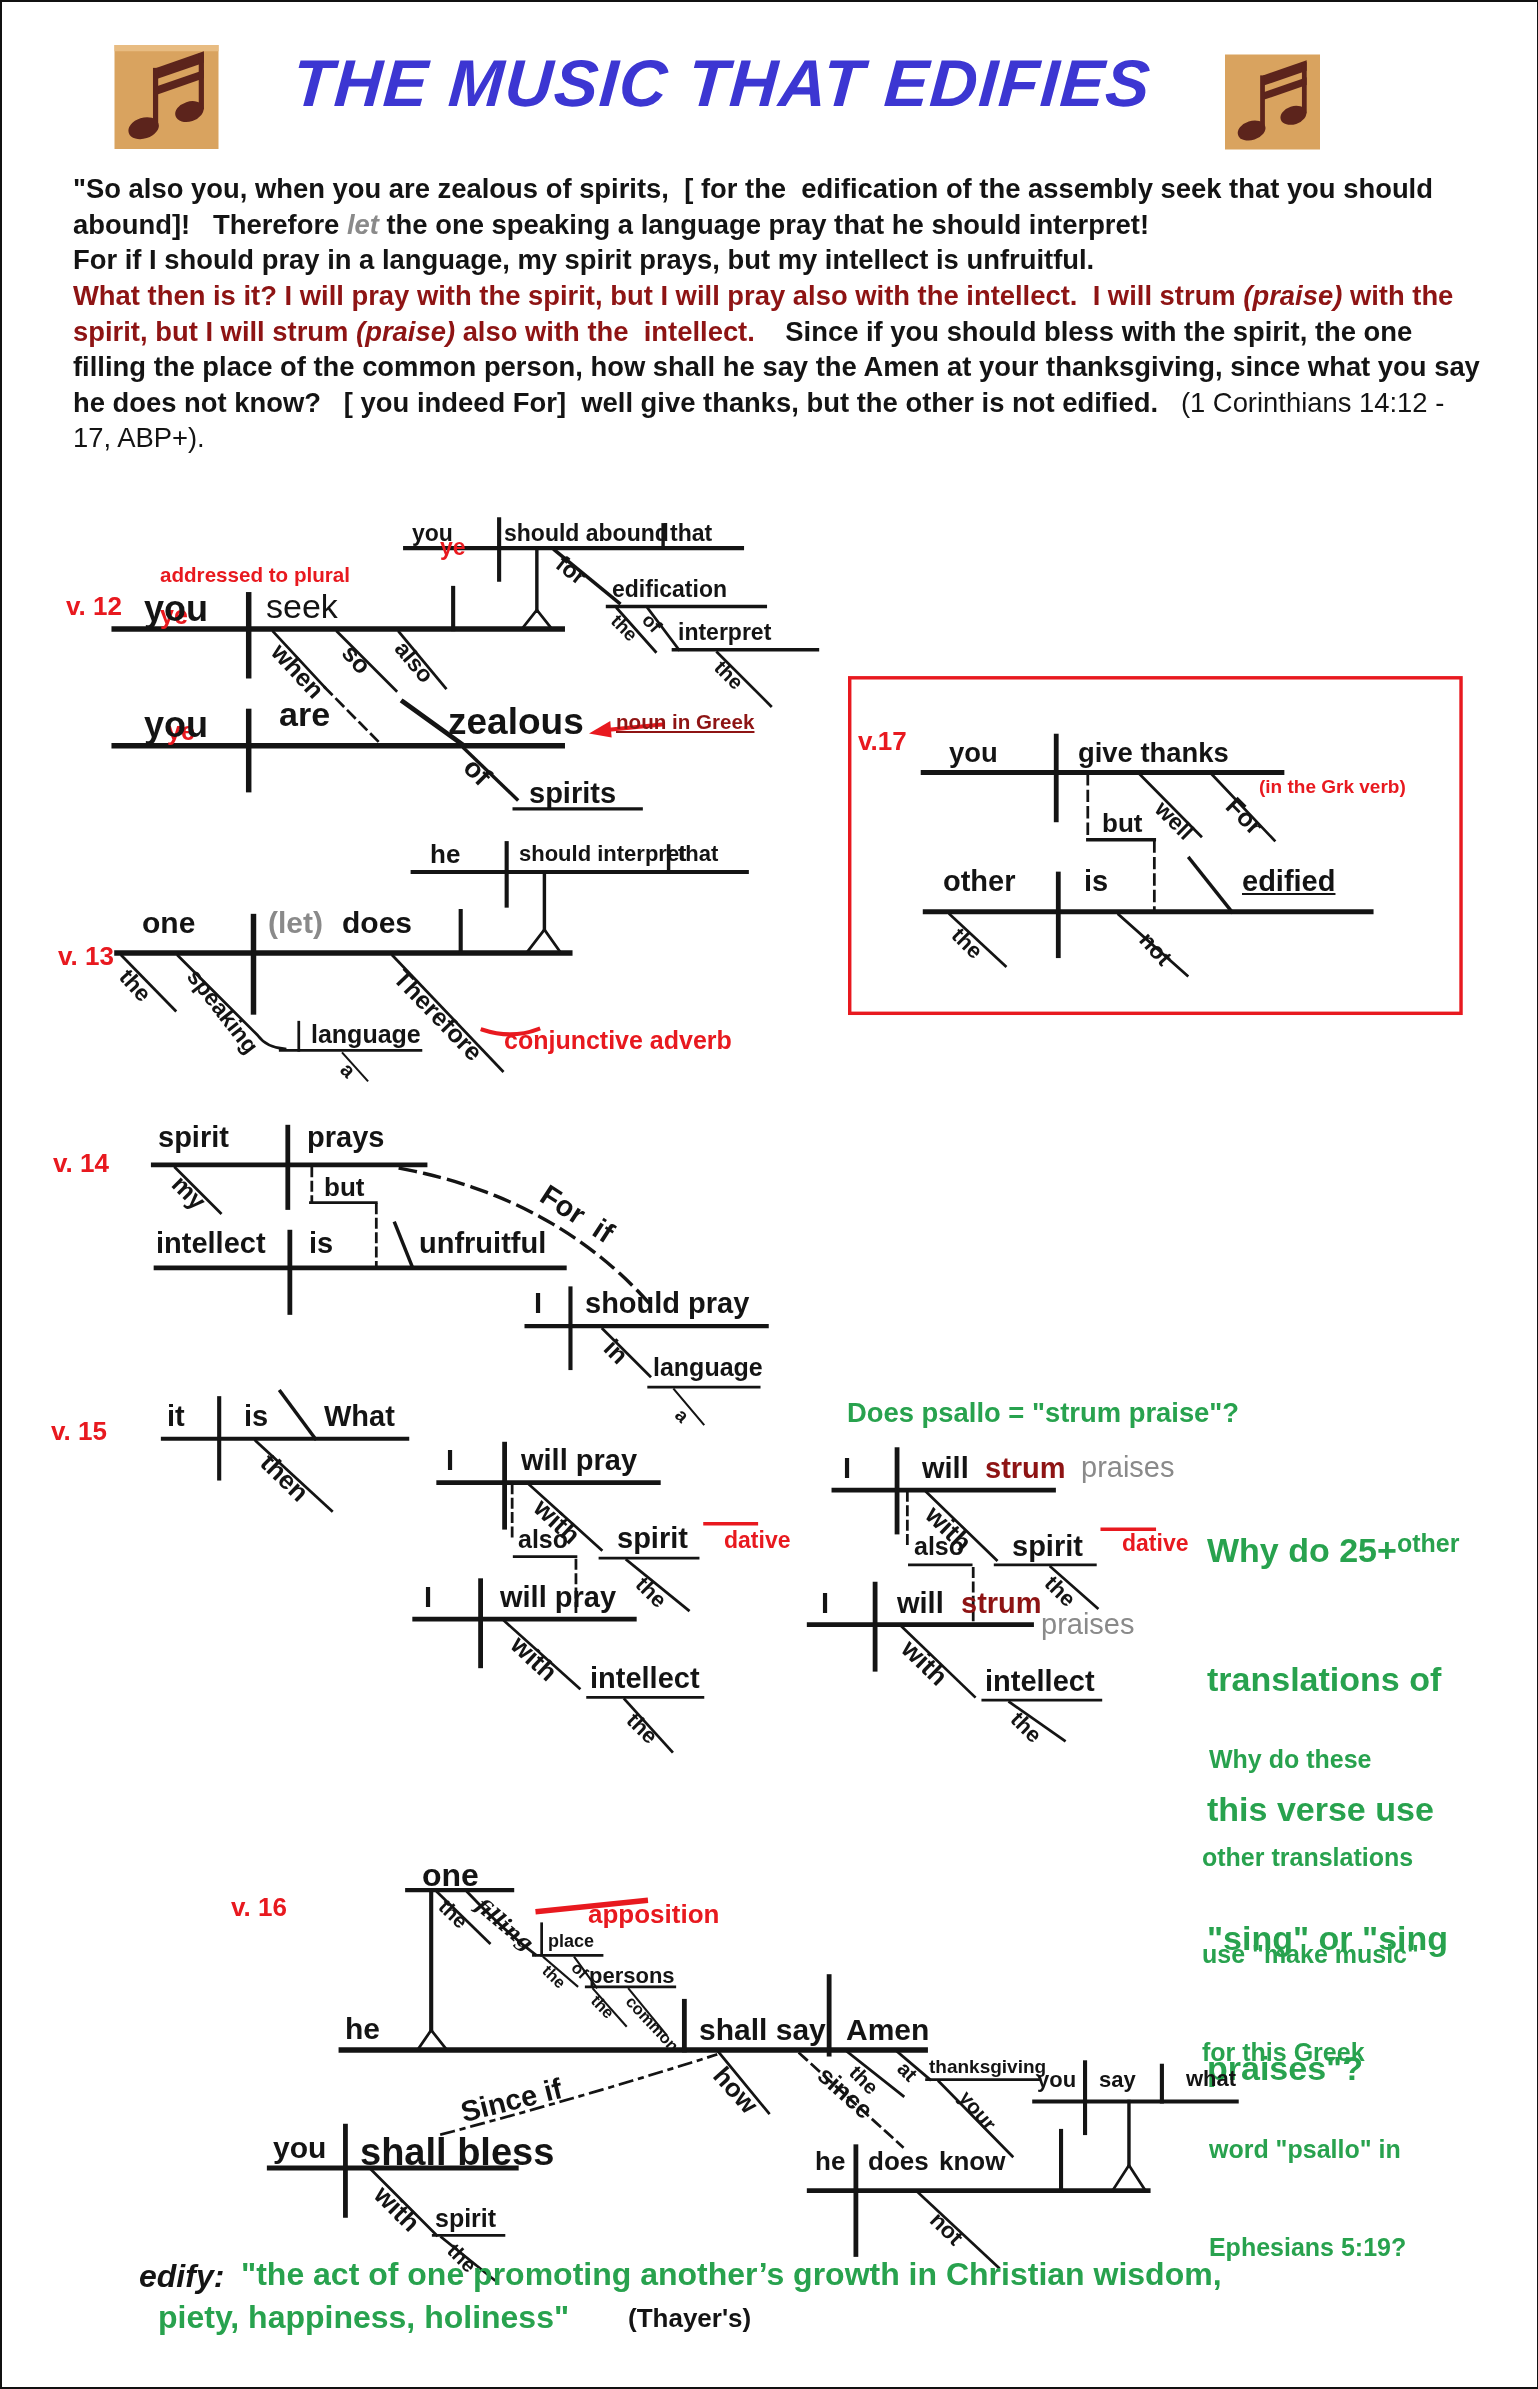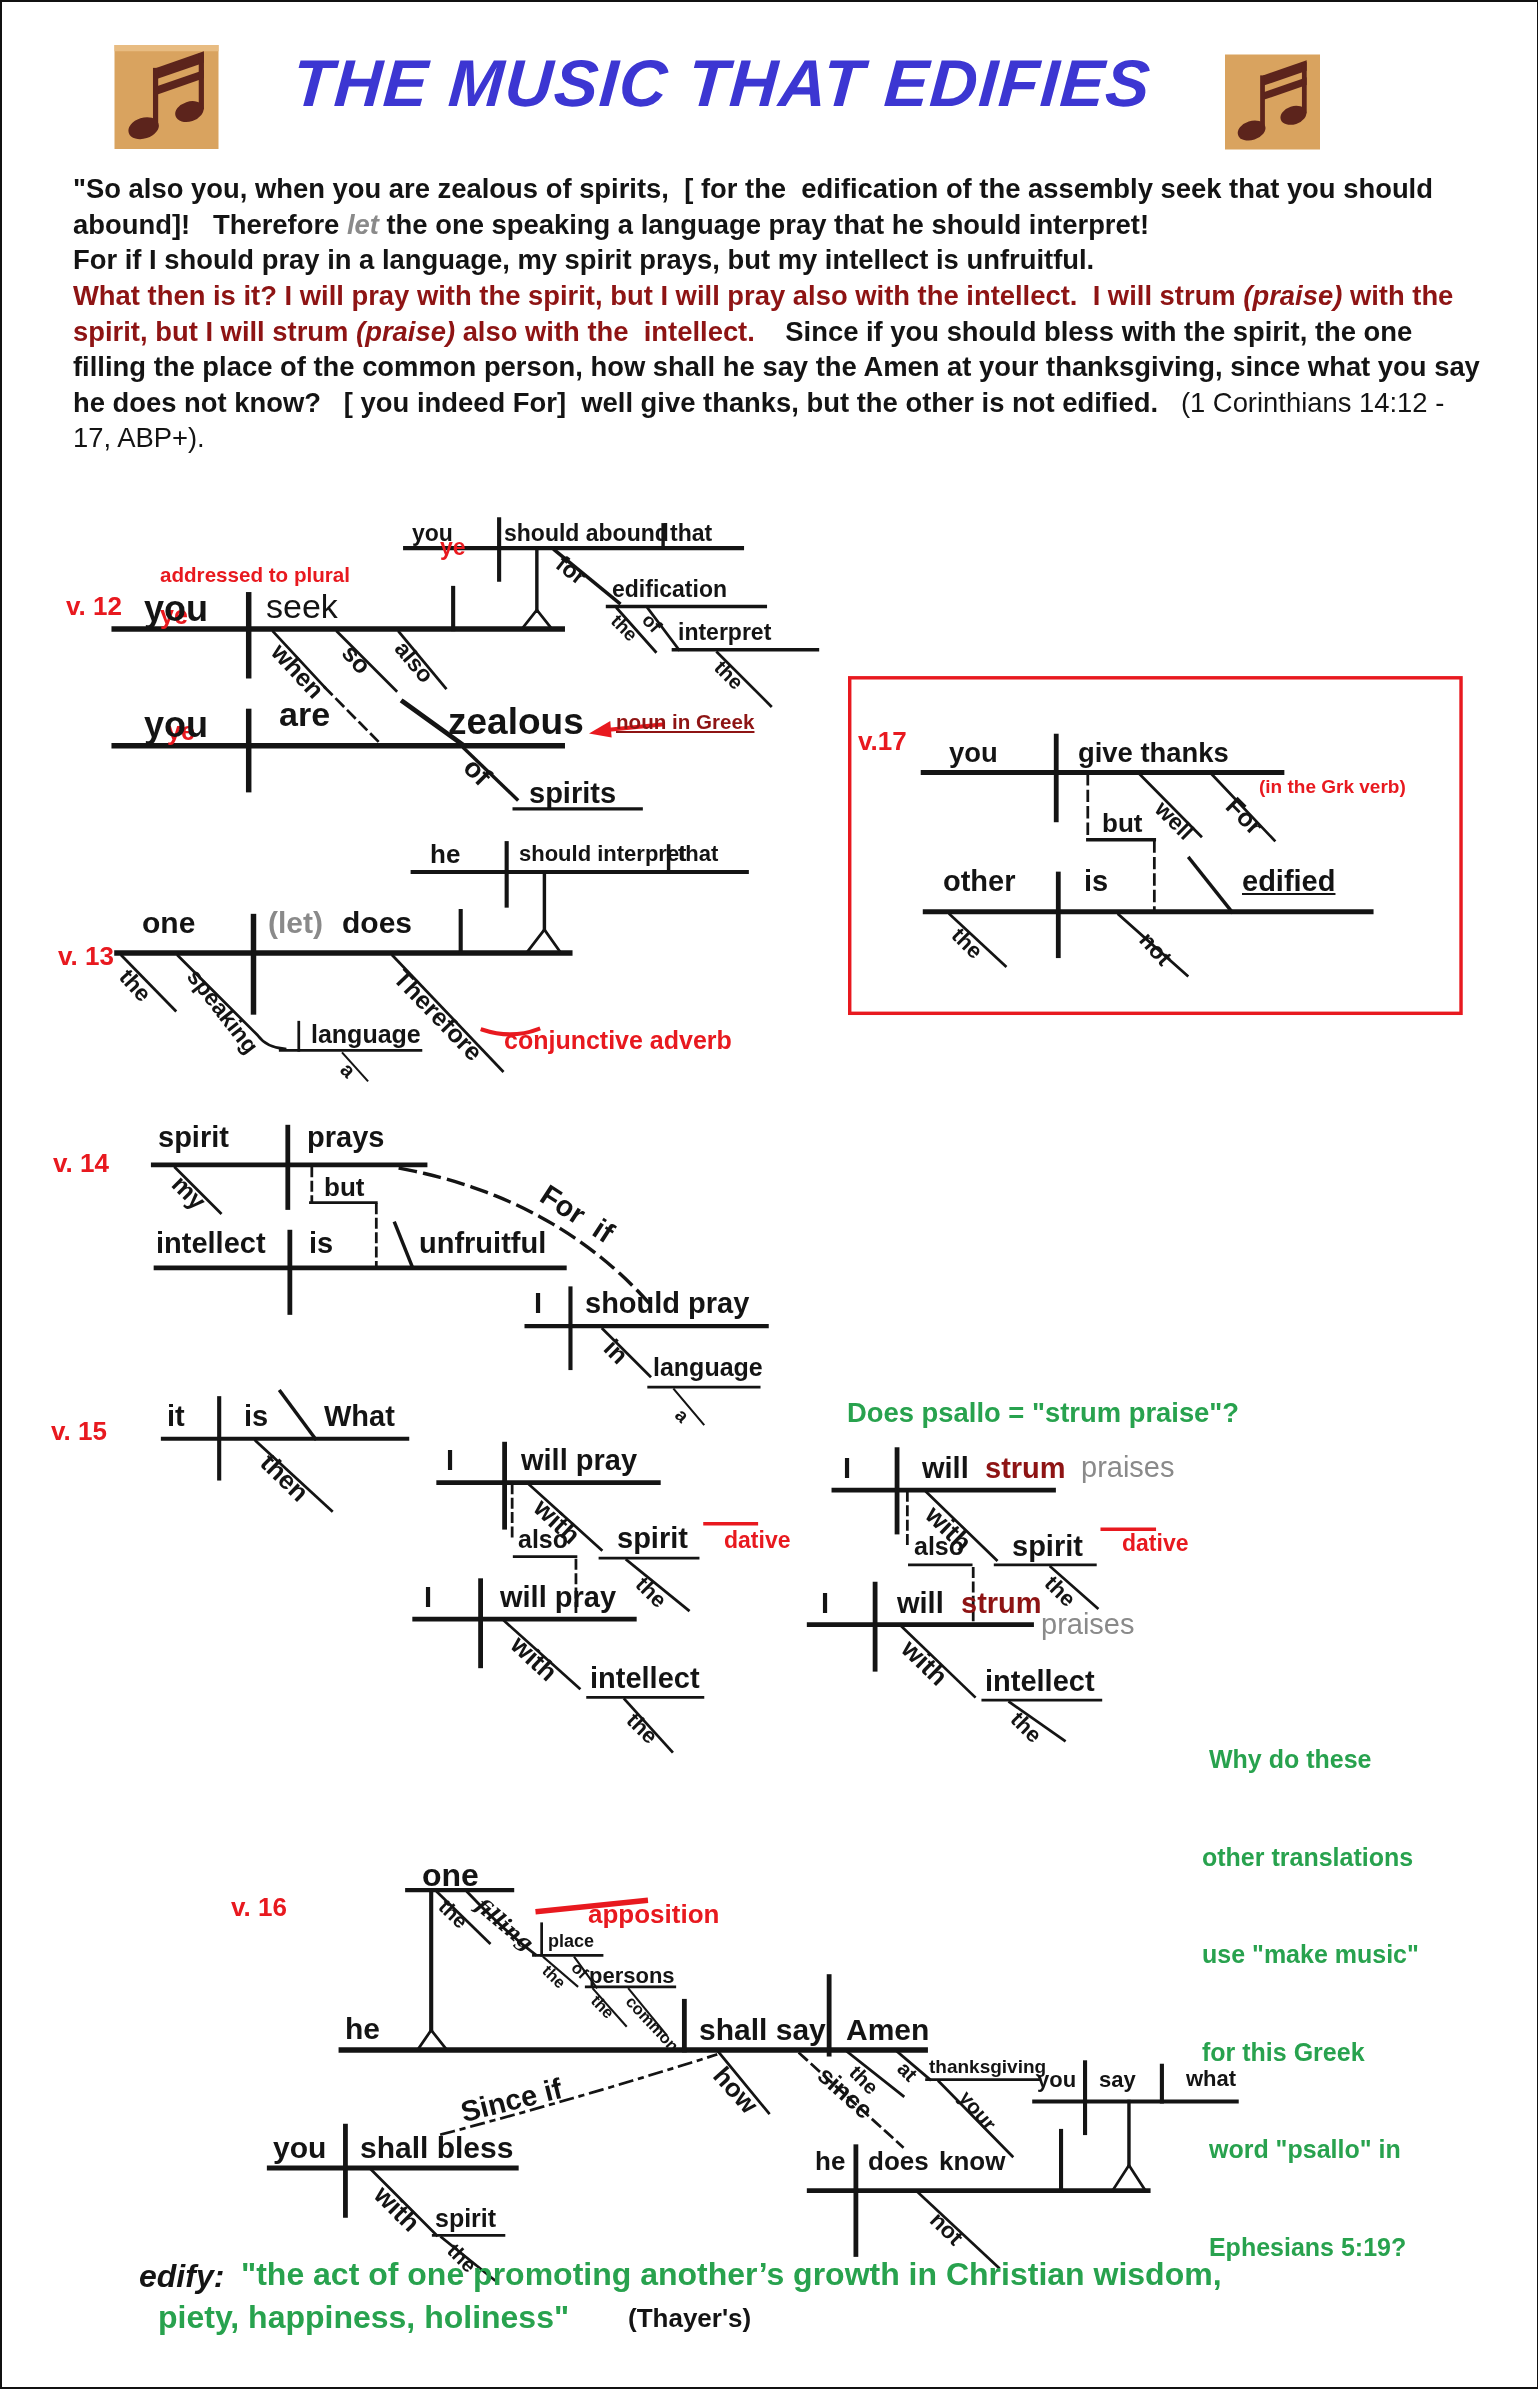--- a/index.html
+++ b/index.html
@@ -316,20 +316,27 @@
   <span class="w" style="left:912px;top:1532px;font-size:25px;">also</span>
   <span class="w r" style="left:1120px;top:1496px;font-size:23px;">dative</span>
   <span class="w" style="left:819px;top:1587px;font-size:29px;">I</span>
   <span class="w" style="left:895px;top:1587px;font-size:29px;">will</span>
   <span class="w dr" style="left:959px;top:1587px;font-size:29px;">strum</span>
   <span class="w gy nr" style="left:1039px;top:1608px;font-size:29px;">praises</span>
   <span class="w rot" style="left:913px;top:1633px;font-size:26px;transform:rotate(44deg);">with</span>
   <span class="w" style="left:983px;top:1665px;font-size:29px;">intellect</span>
   <span class="w rot" style="left:1020px;top:1706px;font-size:22px;transform:rotate(45deg);">the</span>
 
+  <div class="gbig">
+    <div><span>Why do 25+</span><span style="font-size:25px;vertical-align:9.6px;">other</span></div>
+    <div>translations of</div>
+    <div>this verse use</div>
+    <div>"sing" or "sing</div>
+    <div>praises"?</div>
+  </div>
   <div class="gsm">
     <div> Why do these</div>
     <div>other translations</div>
     <div>use "make music"</div>
     <div>for this Greek</div>
     <div> word "psallo" in</div>
     <div> Ephesians 5:19?</div>
   </div>
 
   <span class="w r" style="left:229px;top:1858px;font-size:26px;">v. 16</span>
@@ -347,21 +354,21 @@
   <span class="w" style="left:697px;top:2013px;font-size:30px;">shall say</span>
   <span class="w" style="left:844px;top:2013px;font-size:30px;">Amen</span>
   <span class="w rot" style="left:456px;top:2097px;font-size:29px;transform:rotate(-14deg);">Since if</span>
   <span class="w rot" style="left:726px;top:2060px;font-size:26px;transform:rotate(48deg);">how</span>
   <span class="w rot" style="left:828px;top:2060px;font-size:25px;transform:rotate(42deg);">since</span>
   <span class="w rot" style="left:858px;top:2060px;font-size:20.6px;transform:rotate(45deg);">the</span>
   <span class="w rot" style="left:906px;top:2056px;font-size:20.6px;transform:rotate(45deg);">at</span>
   <span class="w" style="left:927px;top:2055px;font-size:19px;">thanksgiving</span>
   <span class="w rot" style="left:969px;top:2085px;font-size:20.6px;transform:rotate(50deg);">your</span>
   <span class="w" style="left:271px;top:2131px;font-size:30px;">you</span>
-  <span class="w" style="left:358px;top:2131px;font-size:30px;text-align:center;">shall bless</span>
+  <span class="w" style="left:358px;top:2131px;font-size:38px;text-align:center;">shall bless</span>
   <span class="w rot" style="left:386px;top:2179px;font-size:26px;transform:rotate(45deg);">with</span>
   <span class="w" style="left:433px;top:2204px;font-size:25px;">spirit</span>
   <span class="w rot" style="left:456px;top:2238px;font-size:20.6px;transform:rotate(45deg);">the</span>
   <span class="w" style="left:813px;top:2146px;font-size:26px;">he</span>
   <span class="w" style="left:866px;top:2146px;font-size:26px;">does</span>
   <span class="w" style="left:937px;top:2146px;font-size:26px;">know</span>
   <span class="w rot" style="left:940px;top:2206px;font-size:23px;transform:rotate(45deg);">not</span>
   <span class="w" style="left:1035px;top:2067px;font-size:22px;">you</span>
   <span class="w" style="left:1097px;top:2067px;font-size:22px;">say</span>
   <span class="w" style="left:1184px;top:2066px;font-size:22px;">what</span>

